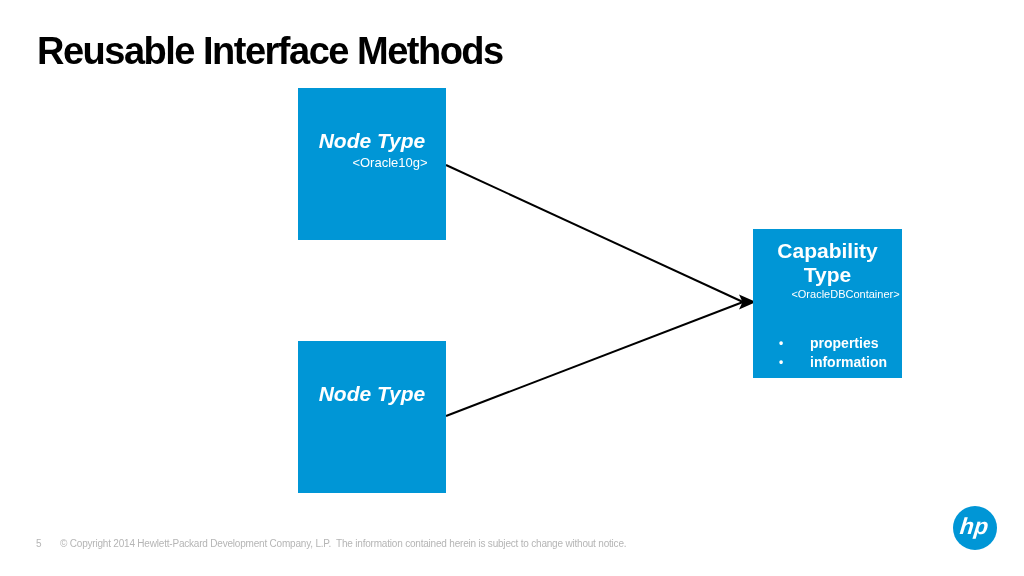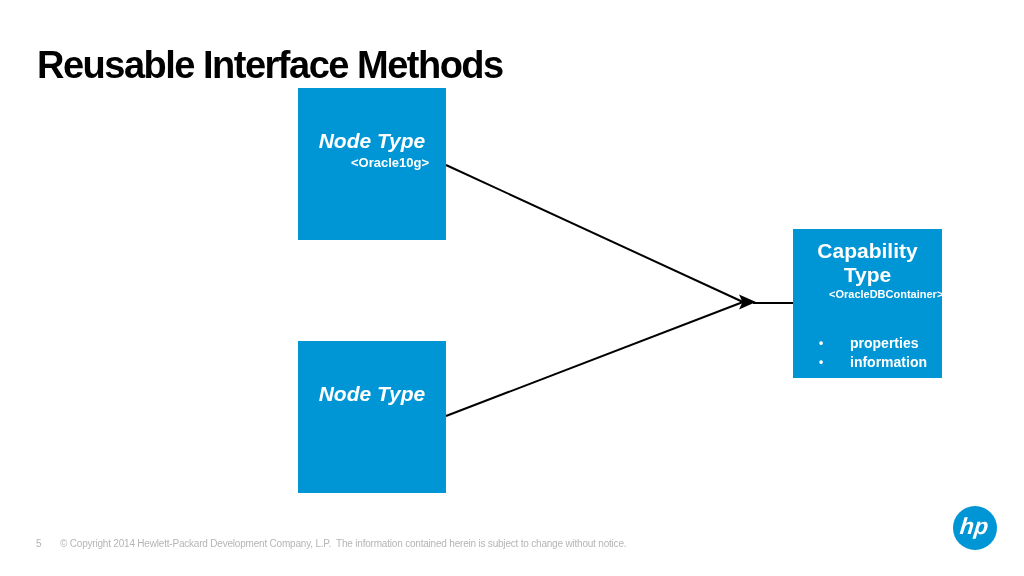--- a/index.html
+++ b/index.html
@@ -10,21 +10,21 @@
     position: relative;
     width: 1024px;
     height: 576px;
     background: #ffffff;
     overflow: hidden;
   }
 
   .title {
     position: absolute;
     left: 37px;
-    top: 44px;
+    top: 30px;
     font-size: 38px;
     font-weight: bold;
     letter-spacing: -1.5px;
     color: #000000;
     white-space: nowrap;
   }
 
   .connectors {
     position: absolute;
     left: 0;
@@ -47,26 +47,26 @@
   .box2 { top: 341px; }
 
   .box-title {
     font-size: 21px;
     font-weight: bold;
     line-height: 26px;
     font-style: italic;
   }
   .box-subtitle {
     font-size: 13px;
-    font-weight: bold;
+    font-weight: normal;
     line-height: 17px;
     padding-left: 36px;
   }
 
-  .cap-box { left: 753px; top: 229px; width: 149px; height: 149px; padding-top: 10px; margin-left: 40px; }
+  .cap-box { left: 753px; top: 229px; width: 149px; height: 149px; padding-top: 10px; }
   .cap-title {
     font-size: 21px;
     font-weight: bold;
     line-height: 24px;
     max-width: 118px;
     margin: 0 auto;
   }
   .cap-subtitle {
     font-size: 11px;
     line-height: 13px;

